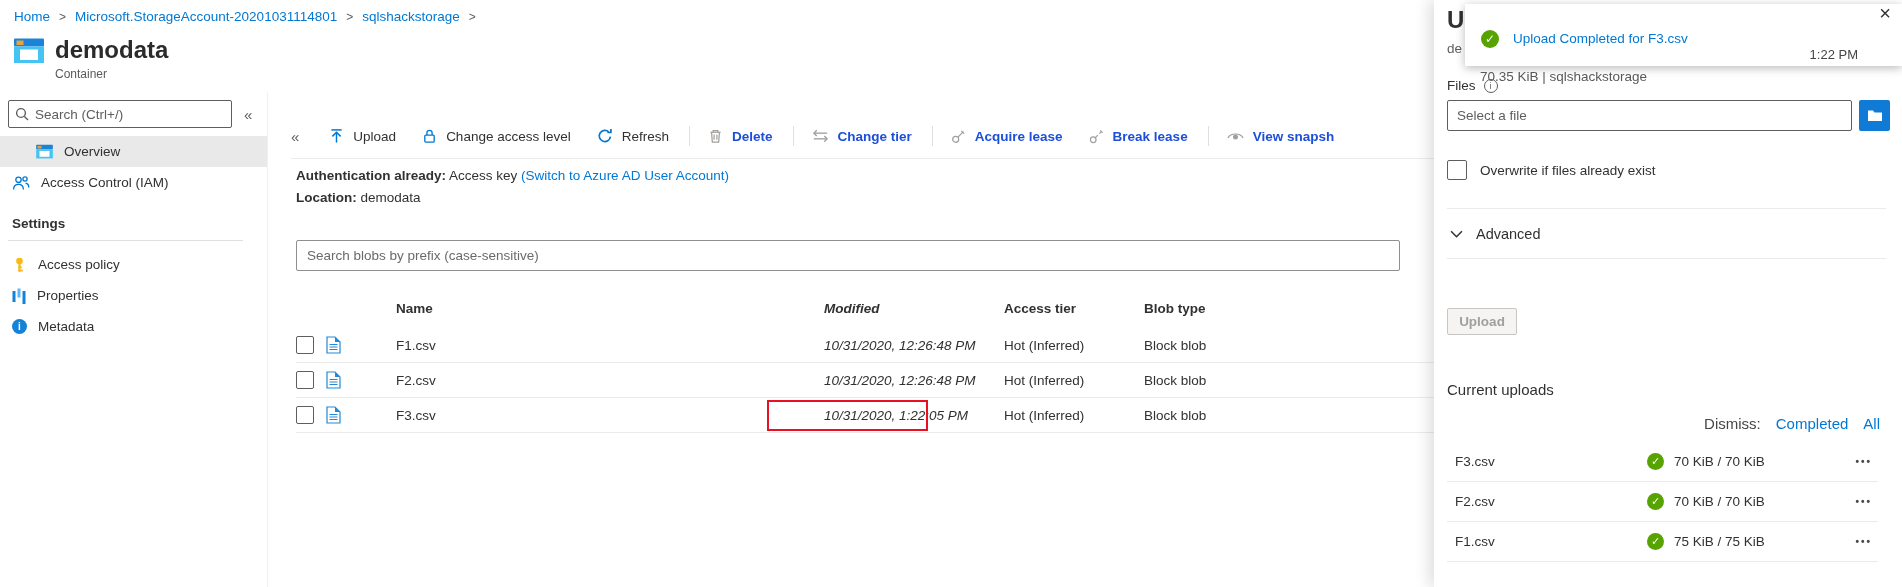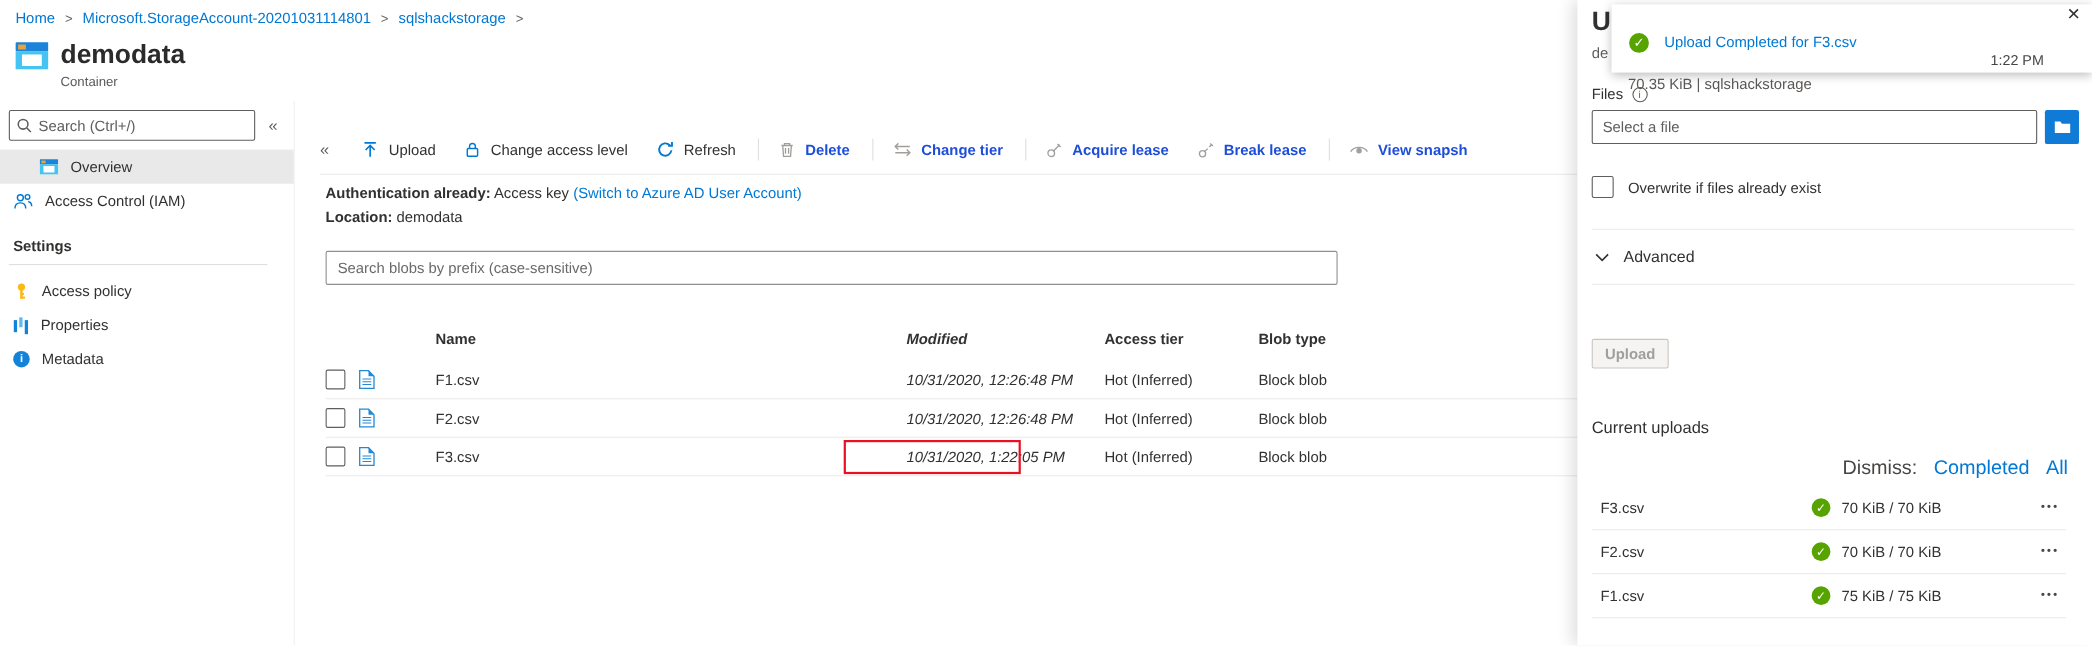--- a/index.html
+++ b/index.html
@@ -43,21 +43,21 @@
   .tb-btn{ display:flex; align-items:center; gap:9px; margin-right:26px; cursor:pointer; }
   .tb-btn span{ color:#323130; }
   .tb-btn.disabled span{ color:#1d4ed8;font-weight:bold; }
   .tb-sep{ width:1px; height:20px; background:#e1dfdd; margin:0 18px 0 -6px; }
   .tb-divider{ position:absolute; top:66px; left:22px; right:0; border-top:1px solid #edebe9; }
 
   .info{ position:absolute; top:73px; left:27px; line-height:22px; }
   .b{ font-weight:700; }
   .link{ color:#0078d4; cursor:pointer; }
 
-  .blob-search{ position:absolute; top:136px; left:27px; width:920px; height:31px; border:1px solid #8f8f8f; border-radius:2px; padding:0 10px; font-size:13.5px; font-family:inherit; color:#323130; outline:none; }
+  .blob-search{ position:absolute; top:148px; left:27px; width:1104px; height:31px; border:1px solid #8f8f8f; border-radius:2px; padding:0 10px; font-size:13.5px; font-family:inherit; color:#323130; outline:none; }
   .blob-search::placeholder{ color:#6c6a68; }
 
   .list{ position:absolute; top:196px; left:27px; right:0; }
   .lrow{ display:flex; align-items:center; height:35px; border-bottom:1px solid #edebe9; position:relative; }
   .lhead{ display:flex; align-items:center; height:40px; font-weight:700; }
   .col-check{ width:30px; display:flex; align-items:center; }
   .col-icon{ width:22px; display:flex; align-items:center; }
   .col-name{ width:428px;margin-left:48px; }
   .col-mod{ width:180px;font-style:italic; }
   .col-tier{ width:140px; }
@@ -75,21 +75,21 @@
   .file-row{ position:absolute; left:13px; top:100px; display:flex; align-items:center; }
   .file-input{ width:405px; height:31px; border:1px solid #605e5c; border-radius:2px; padding:0 9px; font-size:13.5px; font-family:inherit; outline:none; }
   .file-input::placeholder{ color:#605e5c; }
   .browse-btn{ width:31px; height:31px; background:#0f7bd6; border:none; border-radius:2px; margin-left:7px; display:flex; align-items:center; justify-content:center; cursor:pointer; }
   .overwrite-row{ position:absolute; left:13px; top:160px; display:flex; align-items:center; gap:13px; }
   .checkbox-lg{ width:20px; height:20px; border:1px solid #605e5c; border-radius:2px; background:#fff; cursor:pointer; }
   .p-divider{ position:absolute; left:13px; right:16px; border-top:1px solid #edebe9; }
   .advanced-row{ position:absolute; left:16px; top:226px; display:flex; align-items:center; gap:13px; font-size:14.5px; cursor:pointer; }
   .upload-btn{ position:absolute; left:13px; top:308px; width:70px; height:27px; background:#f5f4f3; border:1px solid #c8c6c4; border-radius:2px; color:#a19f9d; font-weight:700; font-size:13.5px; font-family:inherit; }
   .cur-uploads{ position:absolute; left:13px; top:381px; font-size:15px; color:#323130; }
-  .dismiss-row{ position:absolute; right:22px; top:415px; display:flex; gap:15px; font-size:18px; }
+  .dismiss-row{ position:absolute; right:22px; top:415px; display:flex; gap:15px; font-size:15px; }
   .dismiss-label{ color:#484644; }
   .uplist{ position:absolute; left:13px; right:24px; top:442px; }
   .uprow{ display:flex; align-items:center; height:40px; border-bottom:1px solid #edebe9; }
   .upname{ width:200px; padding-left:8px; }
   .upstatus{ display:flex; align-items:center; gap:10px; }
   .badge{ width:17px; height:17px; border-radius:50%; background:#57a300; color:#fff; font-size:11px; font-weight:700; display:flex; align-items:center; justify-content:center; }
   .more{ margin-left:auto; margin-right:6px; color:#484644; font-size:10px; letter-spacing:2px; font-weight:700; cursor:pointer; }
 
   
   .toast{ position:absolute; left:1465px; top:4px; width:437px; height:62px; background:#fff; box-shadow:0 2px 9px rgba(0,0,0,0.28); z-index:10; }

